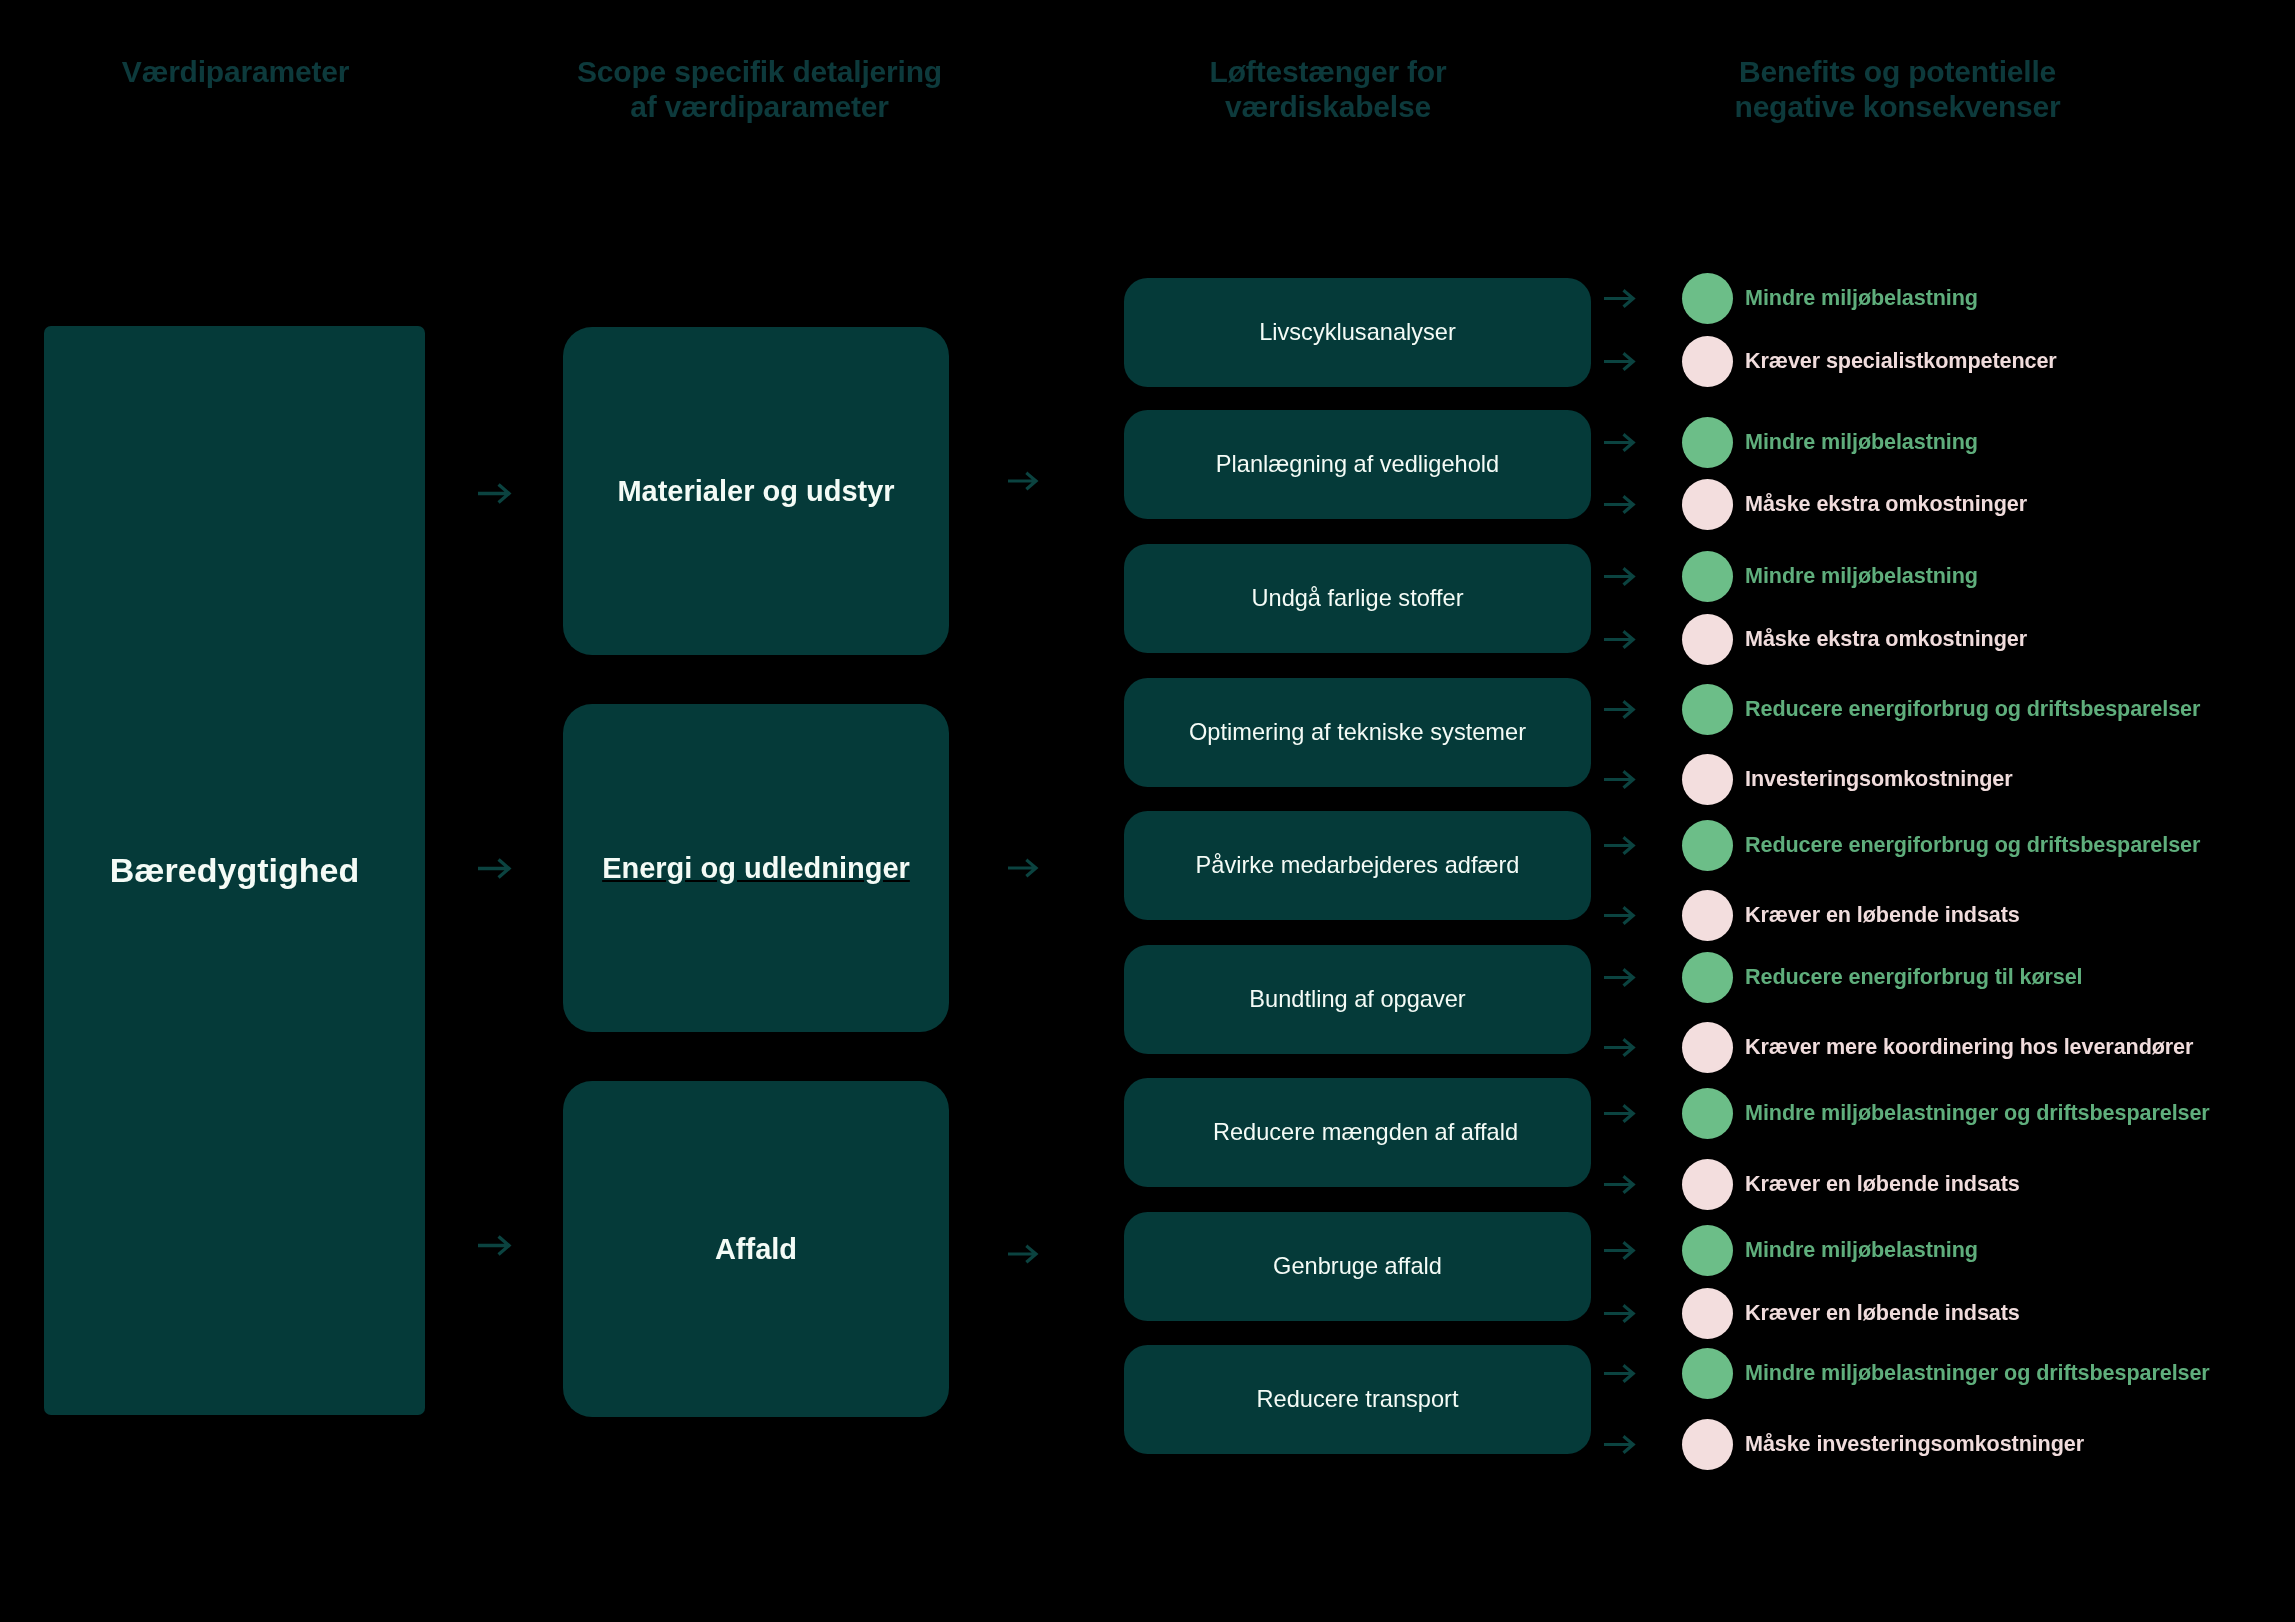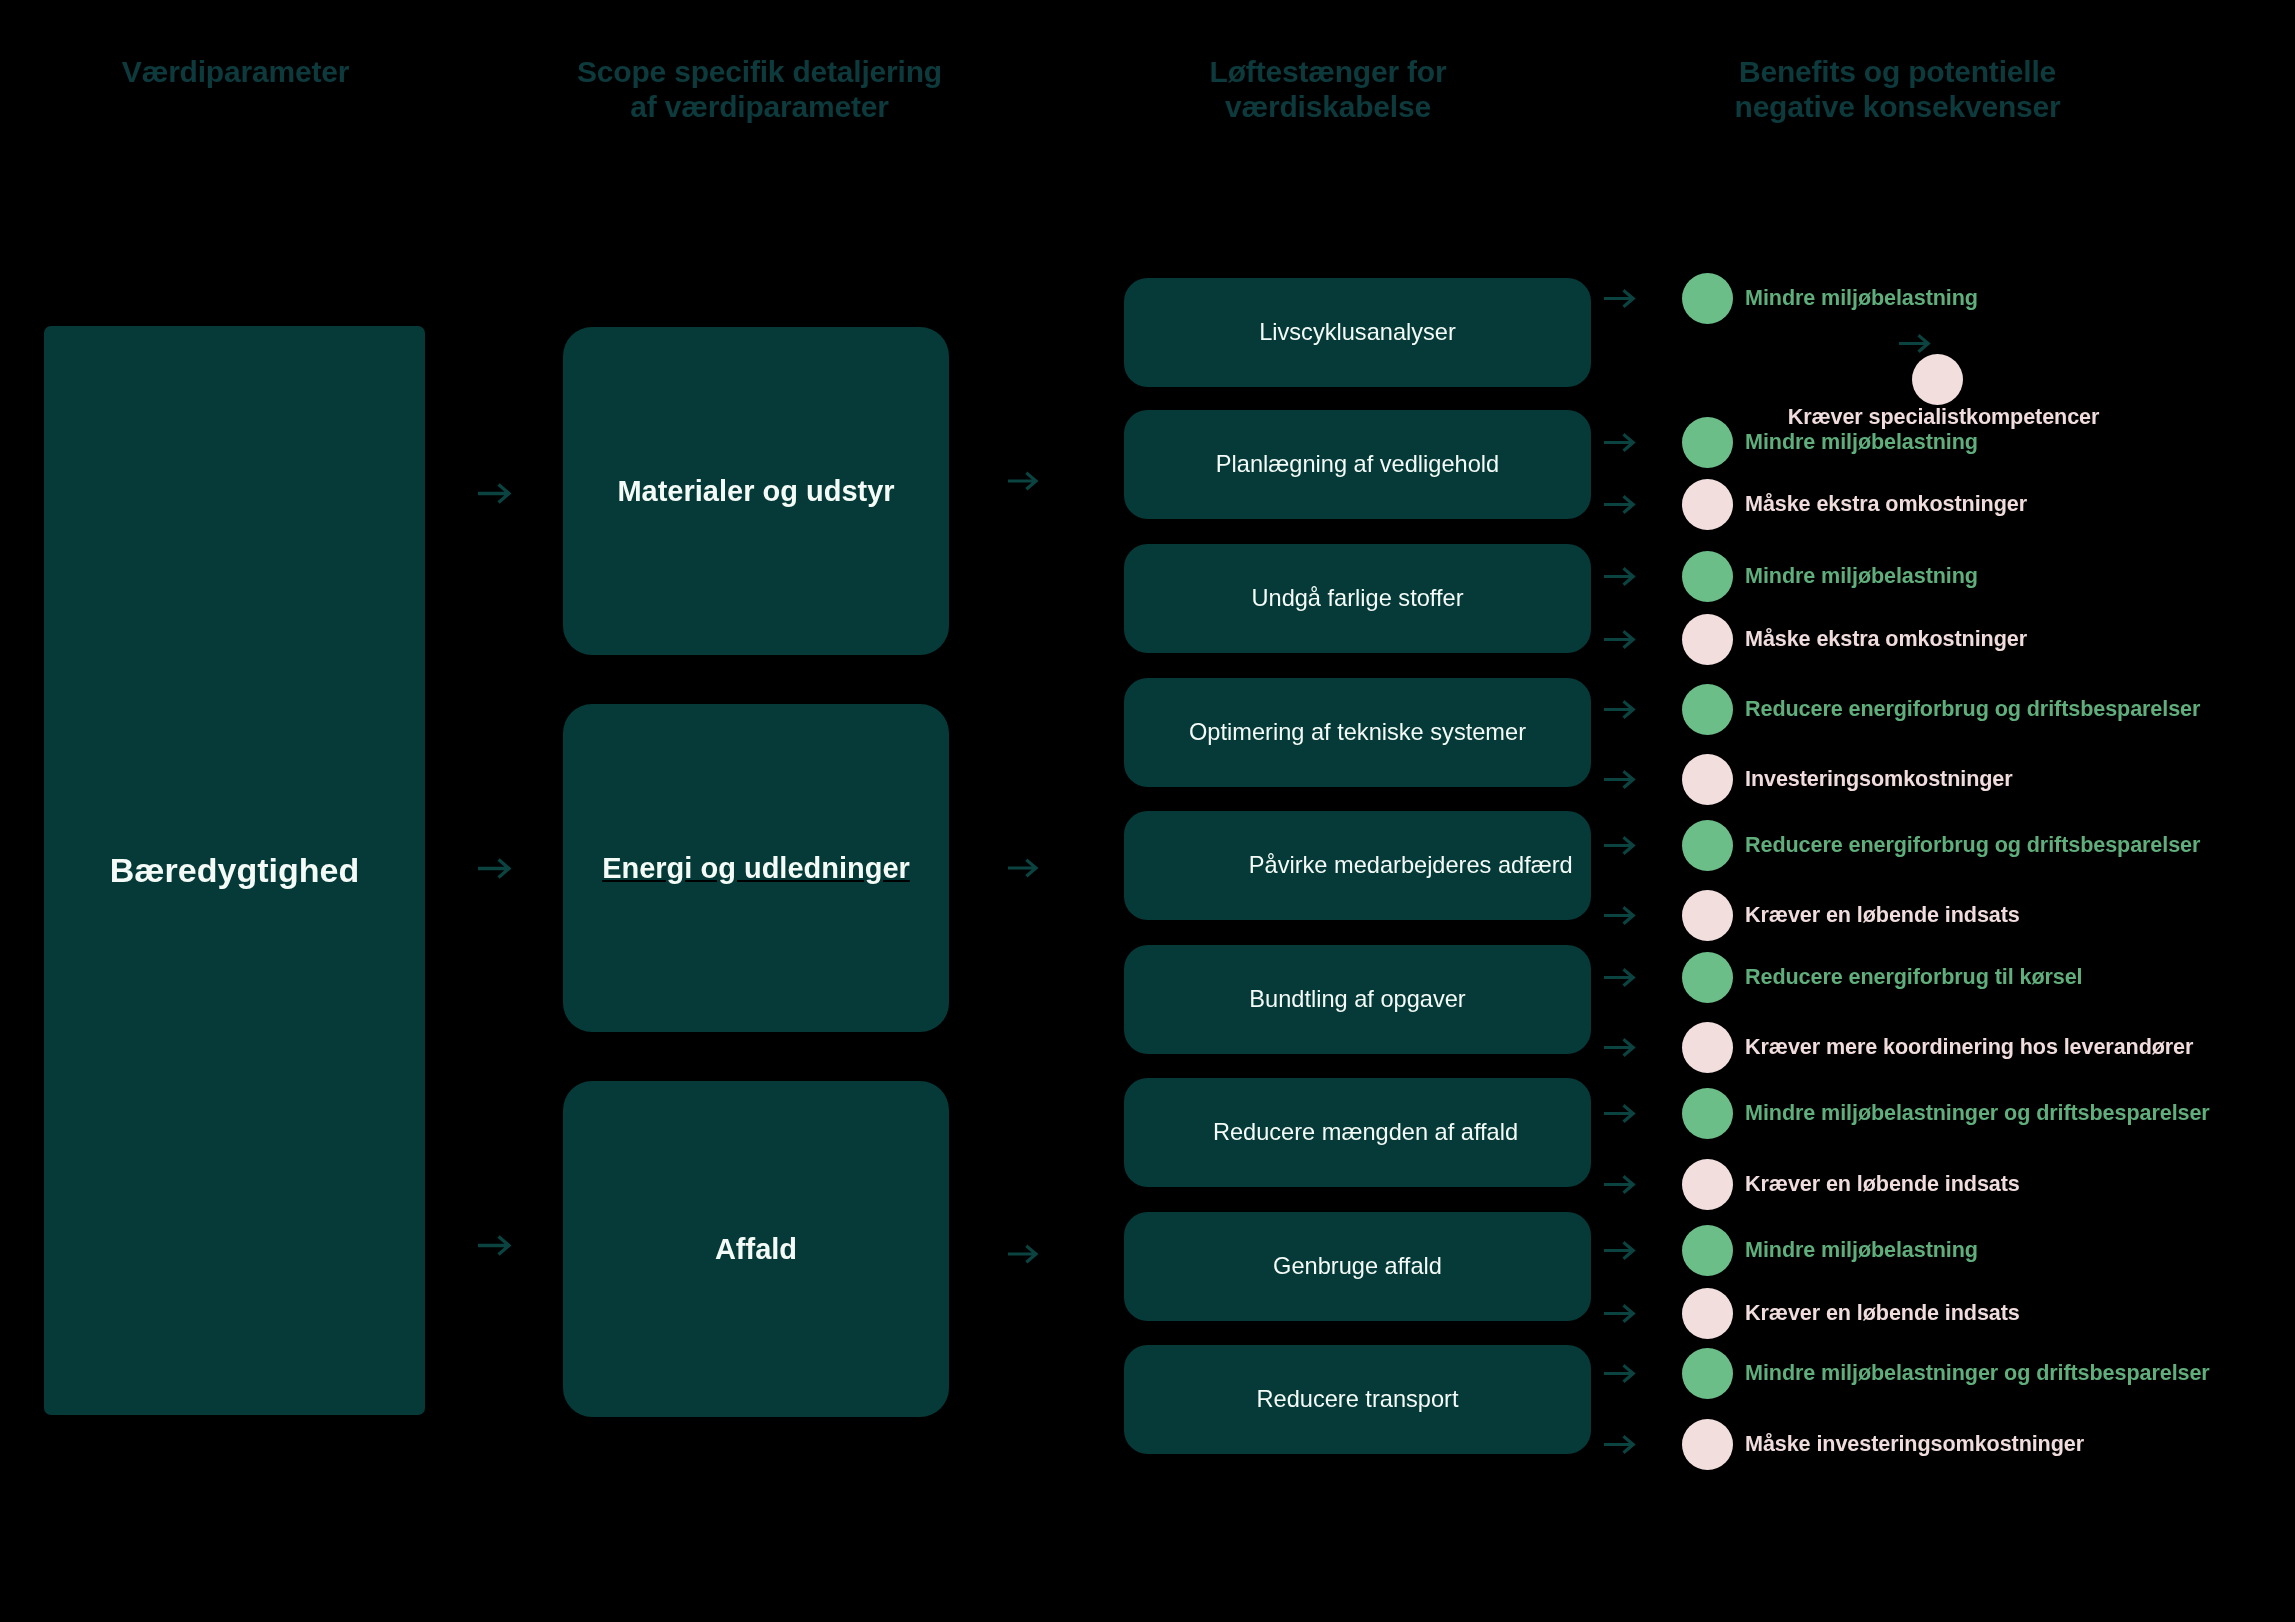--- a/index.html
+++ b/index.html
@@ -206,21 +206,21 @@
 </div>
 <div class="node lever-box" style="top:410px;">
   <span class="node-label">Planlægning af vedligehold</span>
 </div>
 <div class="node lever-box" style="top:544px;">
   <span class="node-label">Undgå farlige stoffer</span>
 </div>
 <div class="node lever-box" style="top:678px;">
   <span class="node-label">Optimering af tekniske systemer</span>
 </div>
-<div class="node lever-box" style="top:811px;justify-content:flex-end;">
+<div class="node lever-box" style="top:811px;">
   <span class="node-label">Påvirke medarbejderes adfærd</span>
 </div>
 <div class="node lever-box" style="top:945px;border-radius:24px;">
   <span class="node-label">Bundtling af opgaver</span>
 </div>
 <div class="node lever-box" style="top:1078px;padding-left:16px;">
   <span class="node-label">Reducere mængden af affald</span>
 </div>
 <div class="node lever-box" style="top:1212px;">
   <span class="node-label">Genbruge affald</span>
@@ -231,21 +231,21 @@
 
 <div class="benefit-row" style="top:270px;">
   <span class="ben-arrow">
     <svg viewBox="0 0 54 32" xmlns="http://www.w3.org/2000/svg">
         <path d="M2 16 H44 M32 5 L45 16 L32 27" fill="none" stroke="#0B4340" stroke-width="5" stroke-linecap="square" stroke-linejoin="miter"></path>
       </svg>
   </span>
   <span class="dot positive"></span>
   <span class="ben-text positive">Mindre miljøbelastning</span>
 </div>
-<div class="benefit-row" style="top:333px;flex-direction:column;">
+<div class="benefit-row" style="top:333px;">
   <span class="ben-arrow">
     <svg viewBox="0 0 54 32" xmlns="http://www.w3.org/2000/svg">
         <path d="M2 16 H44 M32 5 L45 16 L32 27" fill="none" stroke="#0B4340" stroke-width="5" stroke-linecap="square" stroke-linejoin="miter"></path>
       </svg>
   </span>
   <span class="dot negative"></span>
   <span class="ben-text negative">Kræver specialistkompetencer</span>
 </div>
 
 <div class="benefit-row" style="top:414px;">

